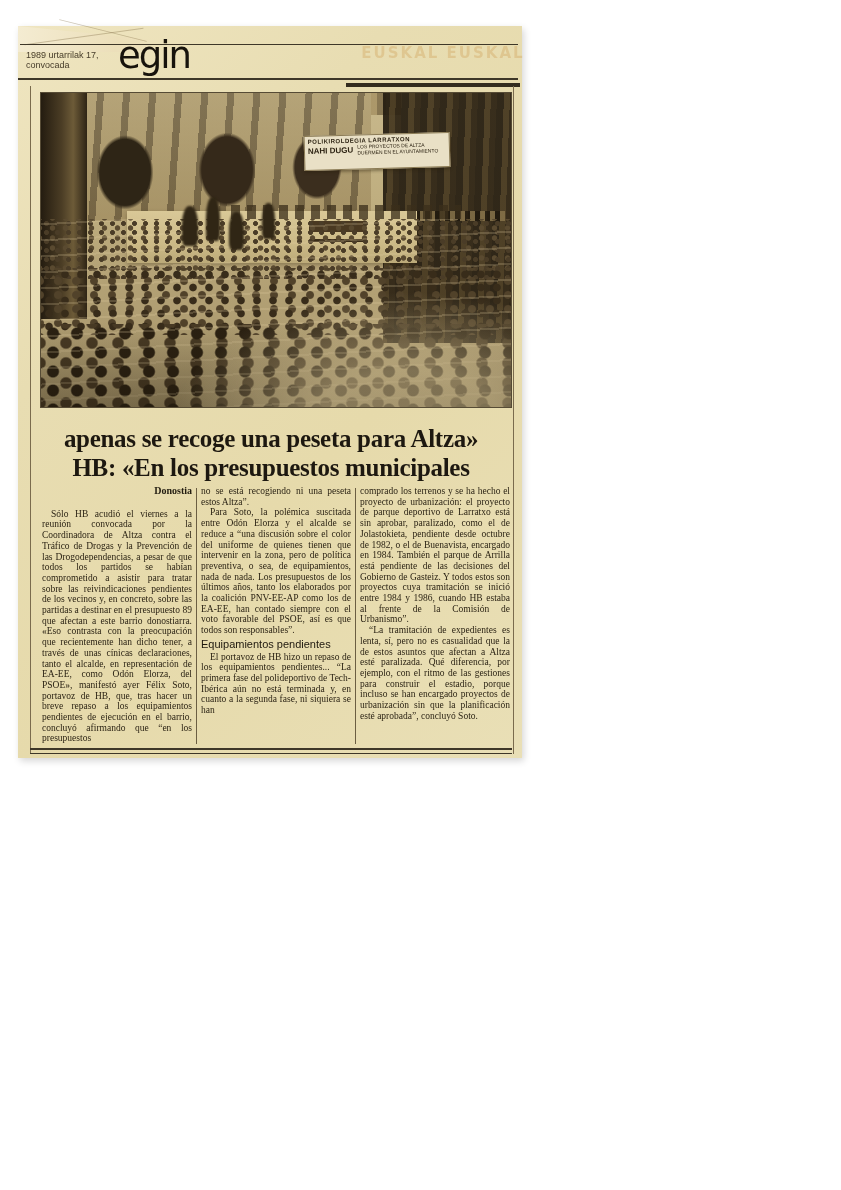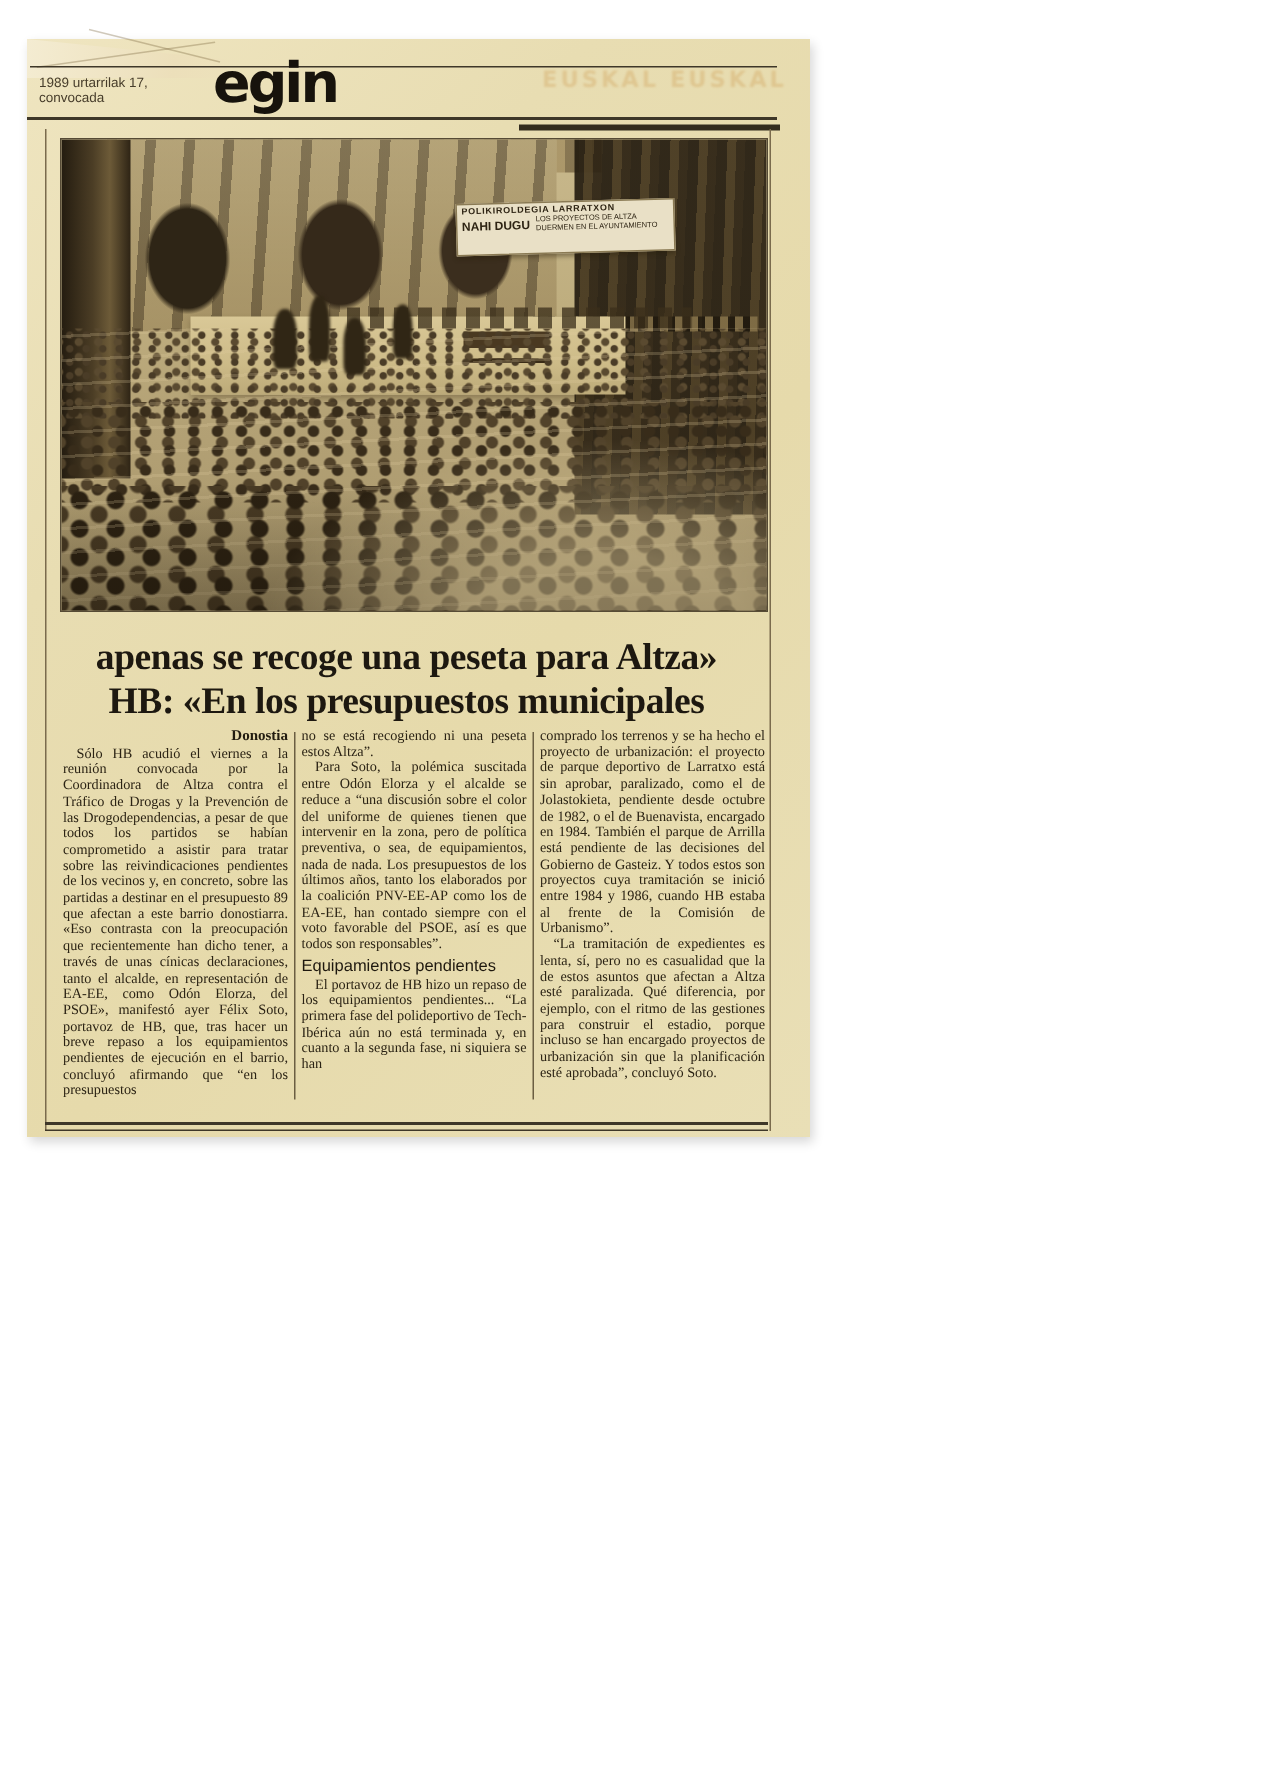--- a/index.html
+++ b/index.html
@@ -3,33 +3,32 @@
 <meta charset="utf-8">
 <style>
   html,body{margin:0;padding:0;background:#ffffff;}
   body{width:841px;height:1190px;position:relative;font-family:"Liberation Serif",serif;overflow:hidden;}
 
   
   .clipping{
     position:absolute;left:18px;top:26px;width:504px;height:732px;
     background:linear-gradient(135deg,#efe5c0 0%,#e8ddb2 30%,#e6daab 60%,#e9dfb6 100%);
     box-shadow:2px 3px 7px rgba(0,0,0,.16);
-    padding-left:18px;
   }
   .tear{position:absolute;left:0;top:0;width:140px;height:26px;
     background:linear-gradient(100deg,#f4ecd2 0%,#ecdfba 70%,transparent 100%);
     clip-path:polygon(0 0,100% 55%,92% 100%,0 100%);}
   .crease{position:absolute;height:1px;background:rgba(120,100,60,.35);}
 
   
   .rule{position:absolute;background:#3e3728;}
   .mast-date{position:absolute;left:8px;top:24px;font-family:"Liberation Sans",sans-serif;
     font-size:9px;line-height:10px;color:#473d2b;}
   .mast-logo{position:absolute;left:100px;top:8px;font-family:"DejaVu Sans",sans-serif;
-    font-weight:bold;font-size:37px;letter-spacing:-2px;color:#17130c;margin-left:24px;}
+    font-weight:normal;font-size:37px;letter-spacing:-2px;color:#17130c;}
   .ghost{position:absolute;left:340px;top:18px;width:170px;text-align:center;
     font-family:"DejaVu Sans",sans-serif;font-weight:bold;font-size:15px;letter-spacing:2px;
     color:#c98f3f;opacity:.28;filter:blur(.6px);}
 
   
   .article-frame{position:absolute;left:12px;top:60px;width:482px;height:668px;
     border-left:1px solid #7a6b4d;border-right:1px solid #7a6b4d;}
   .dbl-rule{position:absolute;left:12px;width:482px;height:2px;background:#3e3728;}
 
   
@@ -91,21 +90,21 @@
   
   .caption{position:absolute;left:24px;top:386px;width:468px;
     font-size:8.5px;font-weight:bold;color:#2a2315;letter-spacing:.2px;}
   .headline{position:absolute;left:18px;top:398px;width:470px;text-align:center;
     font-size:25px;line-height:29px;font-weight:bold;color:#1d1810;letter-spacing:-.3px;}
 
   
   .body-cols{position:absolute;left:24px;top:460px;width:468px;display:flex;}
   .col{width:150px;font-size:9.5px;line-height:10.7px;text-align:justify;color:#2b2314;}
   .col-rule{width:1px;background:#6b5e42;margin:2px 4px 0 4px;}
-  .dateline{text-align:right;font-weight:bold;font-size:10px;margin-bottom:1px;color:#221c10;}
+  .dateline{text-align:right;font-weight:bold;font-size:10px;margin-bottom:12px;color:#221c10;}
   .col p{margin:0;text-indent:9px;}
   .col p.cont{text-indent:0;}
   .subhead{font-family:"Liberation Sans",sans-serif;font-weight:normal;font-size:11px;
     margin:3px 0 2px 0;color:#1e180e;text-indent:0;}
 </style>
 </head>
 <body>
 
 <div class="clipping">
   <div class="tear"></div>

